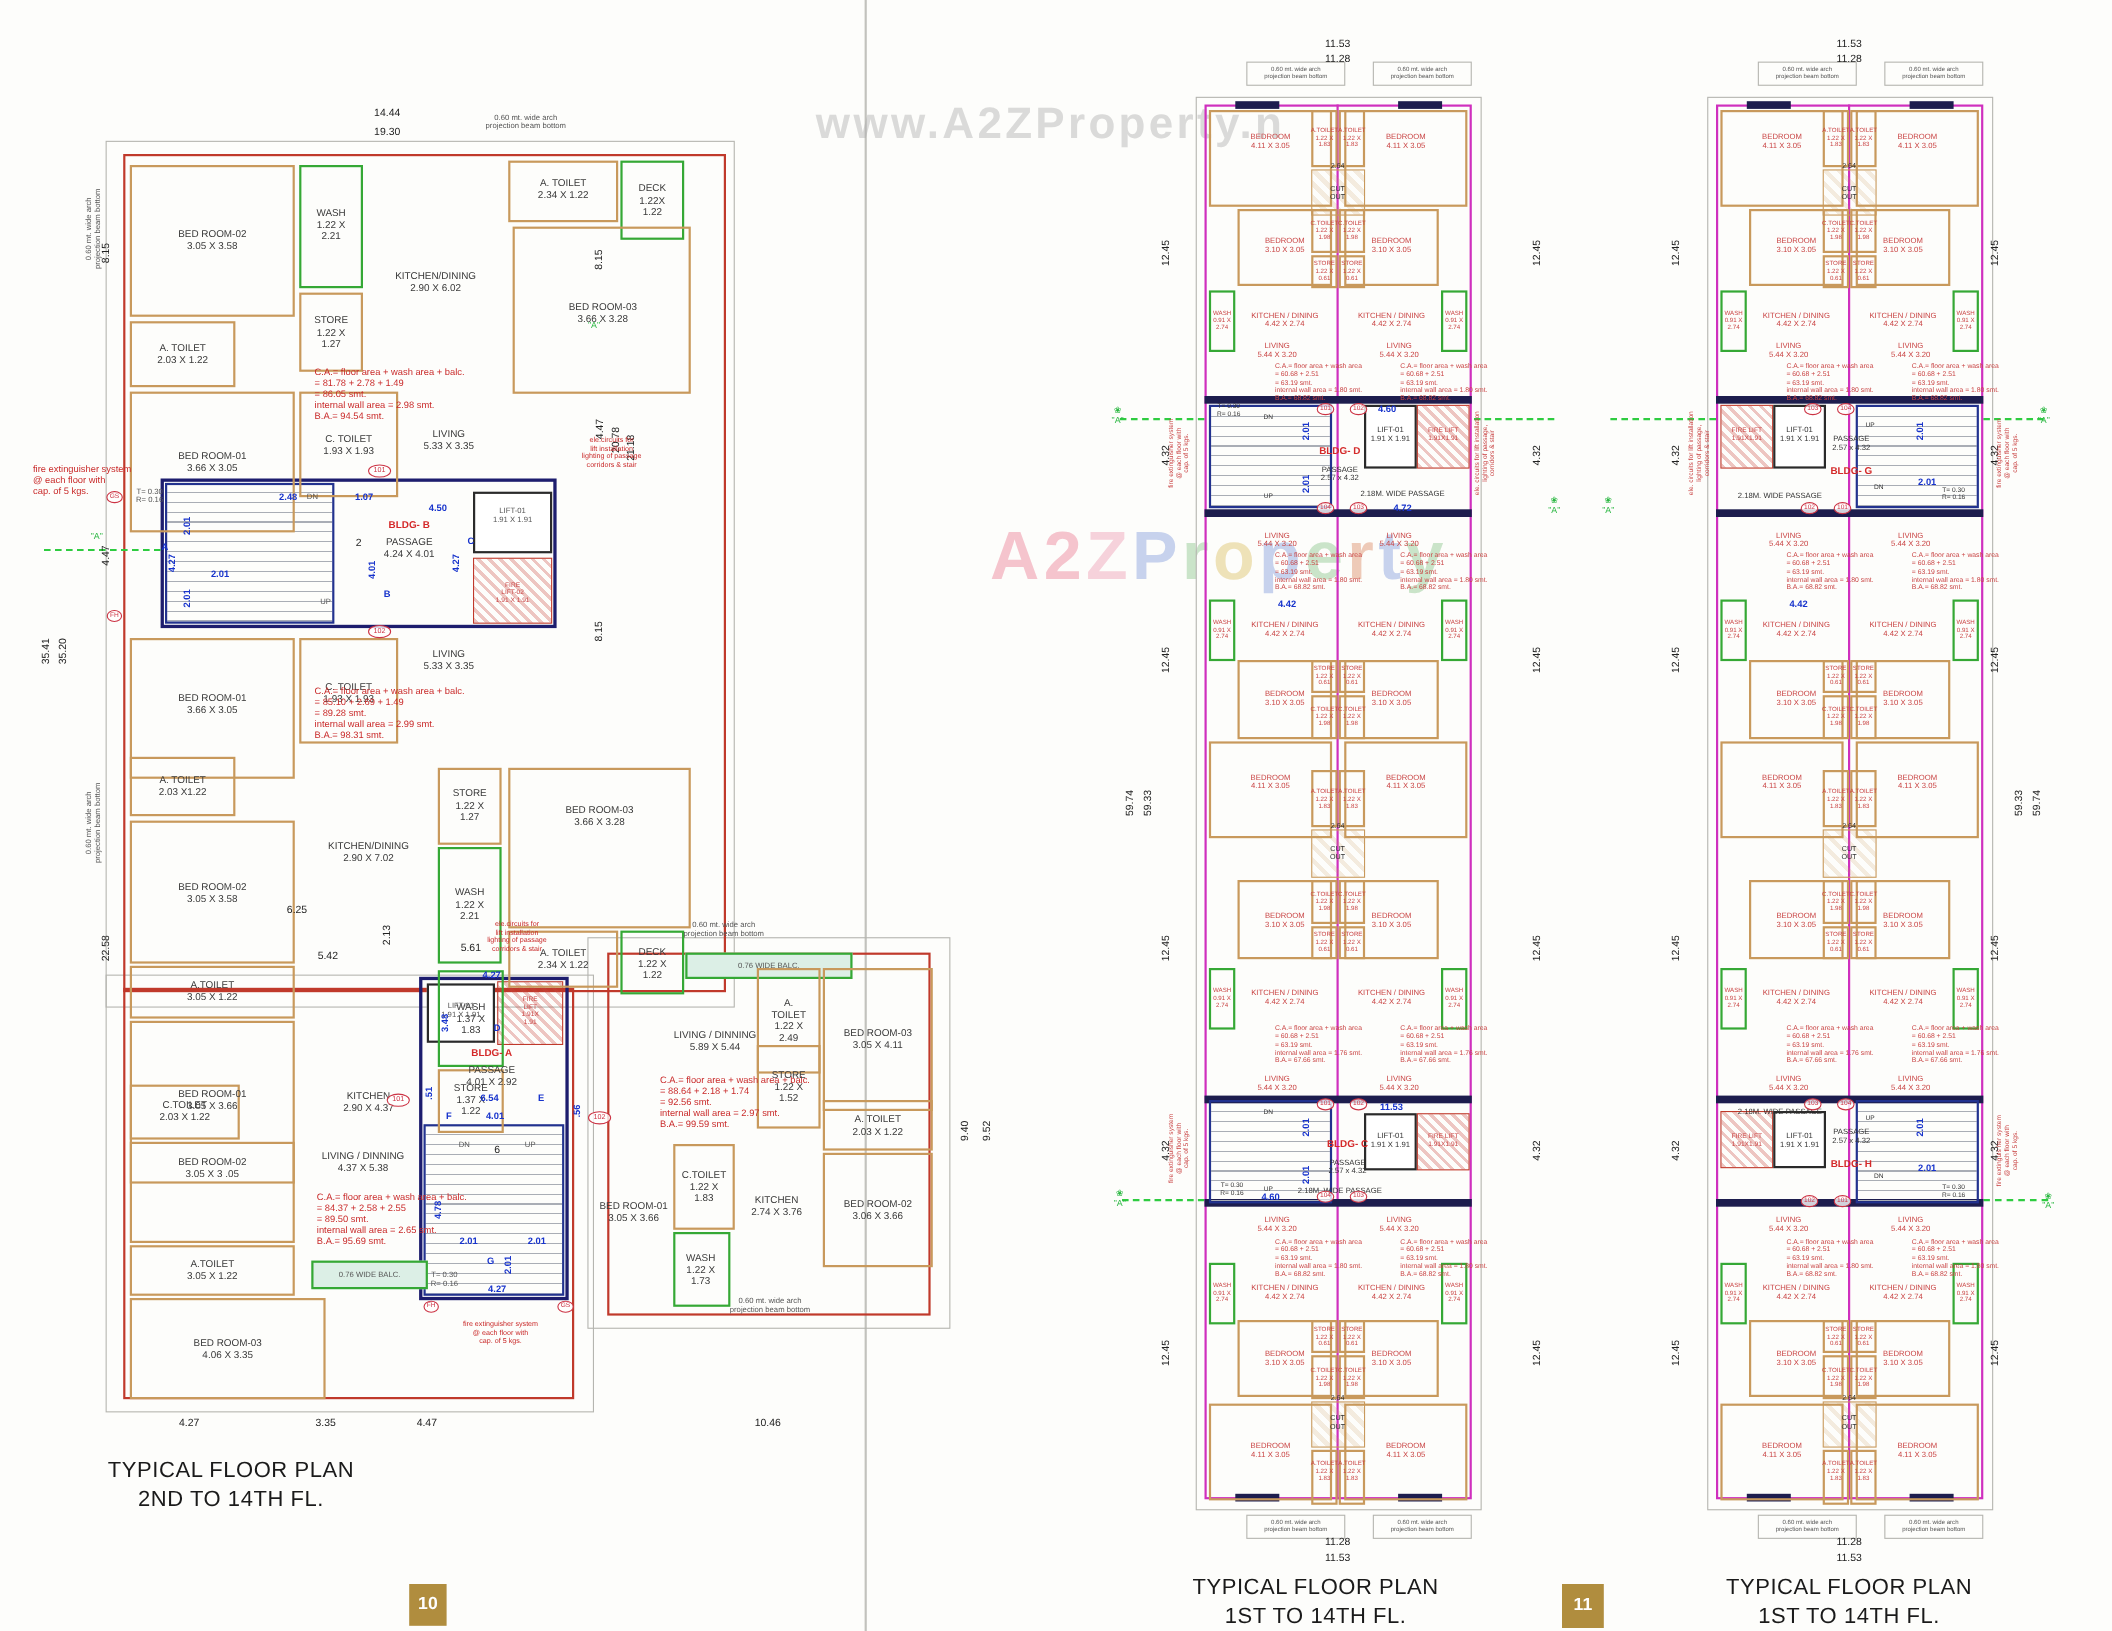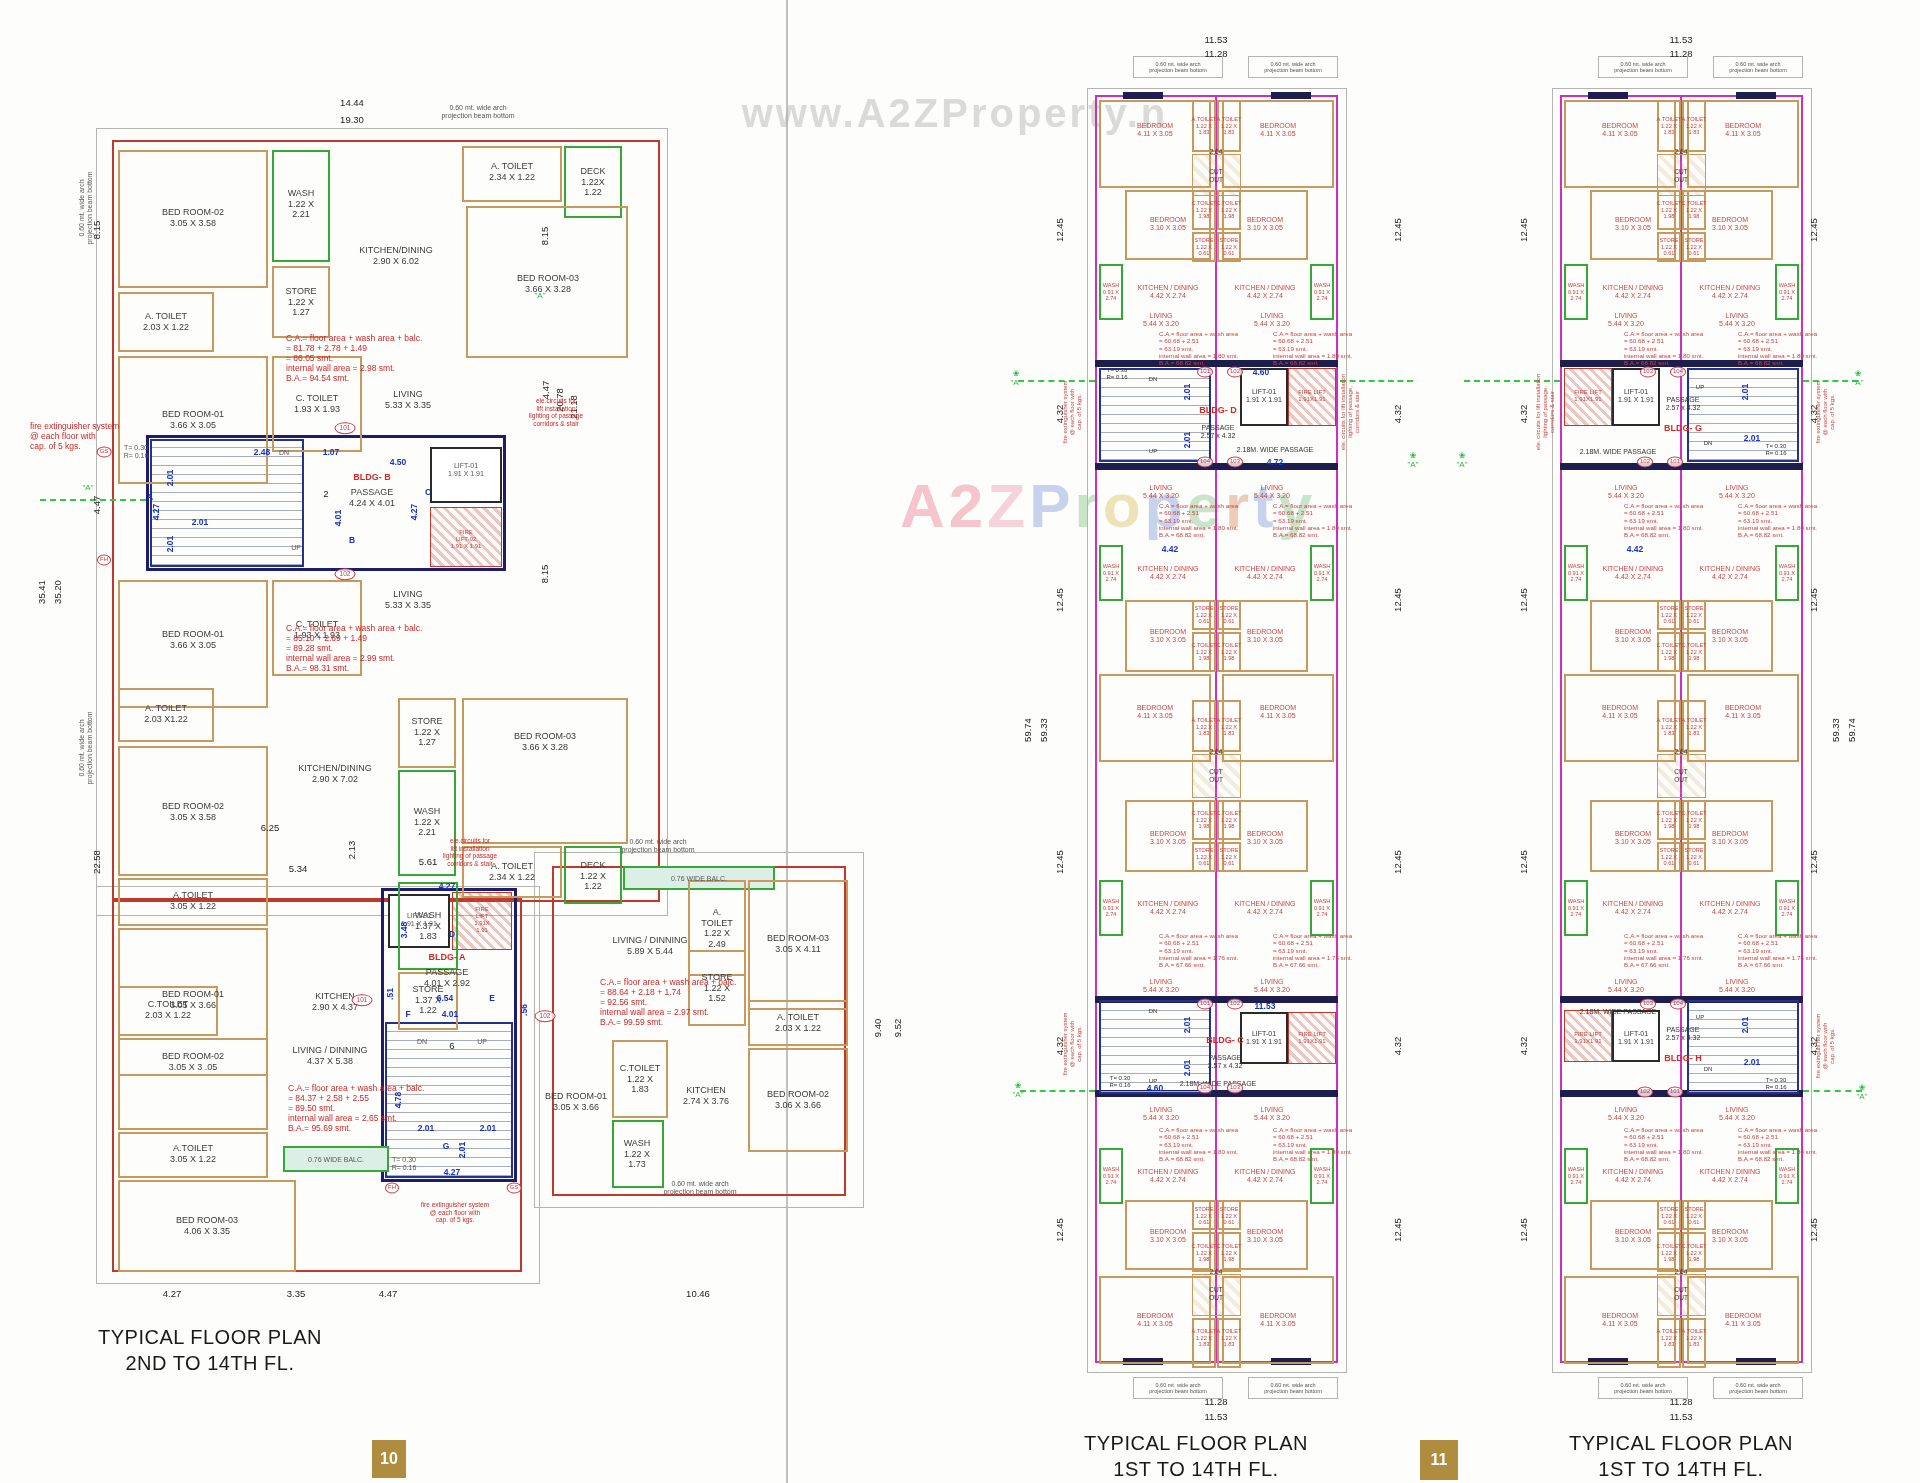--- a/index.html
+++ b/index.html
@@ -238,21 +238,21 @@
 1.22 X
 2.21</div>
     <div class="t lbl" style="left: 545px; top: 742px;">BED ROOM-03
 3.66 X 3.28</div>
     <div class="t lbl" style="left: 512px; top: 872px;">A. TOILET
 2.34 X 1.22</div>
     <div class="t lbl" style="left: 593px; top: 876px;">DECK
 1.22 X
 1.22</div>
     <div class="t dim" style="left: 270px; top: 828px;">6.25</div>
-    <div class="t dim" style="left: 298px; top: 869px;">5.34</div>
+    <div class="t dim" style="left: 298px; top: 869px;">5.42</div>
     <div class="t dim r" style="left: 352px; top: 850px;">2.13</div>
     <div class="t dim" style="left: 428px; top: 862px;">5.61</div>
     <div class="t lbl" style="left: 193px; top: 901px;">A.TOILET
 3.05 X 1.22</div>
     <div class="t lbl" style="left: 193px; top: 1000px;">BED ROOM-01
 3.05 X 3.66</div>
     <div class="t lbl" style="left: 335px; top: 1002px;">KITCHEN
 2.90 X 4.37</div>
     <div class="t lbl" style="left: 428px; top: 926px;">WASH
 1.37 X

